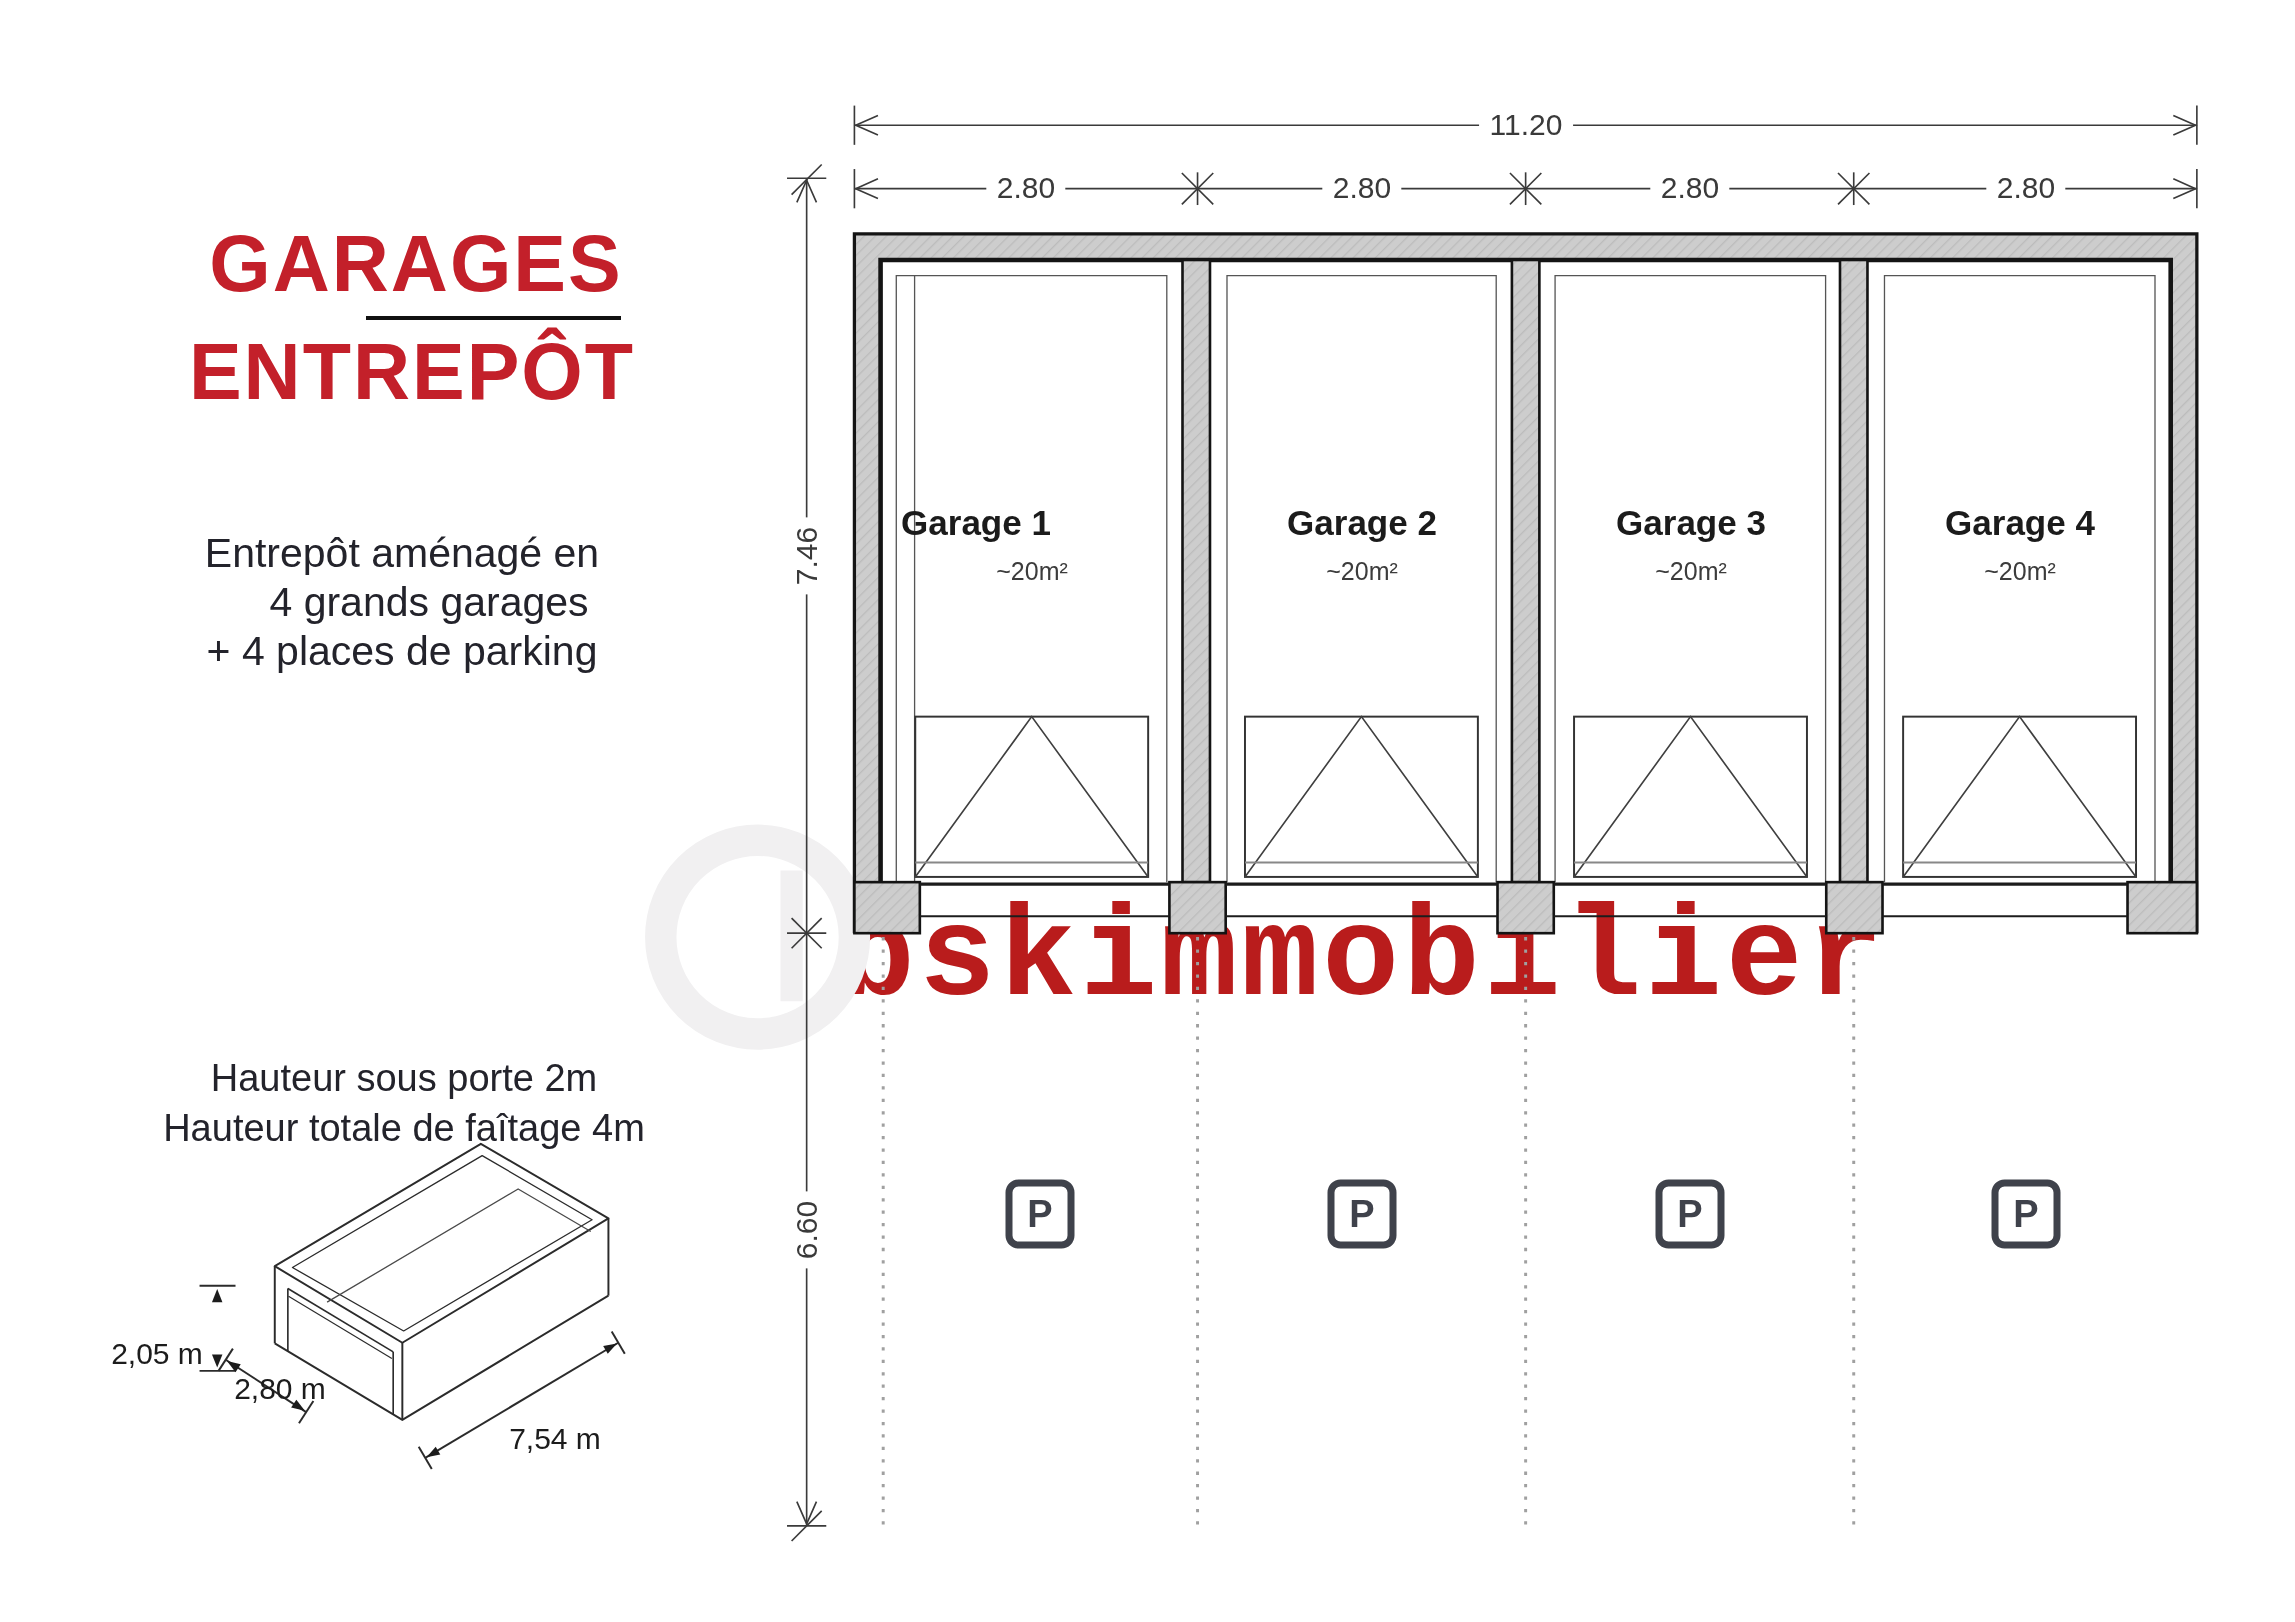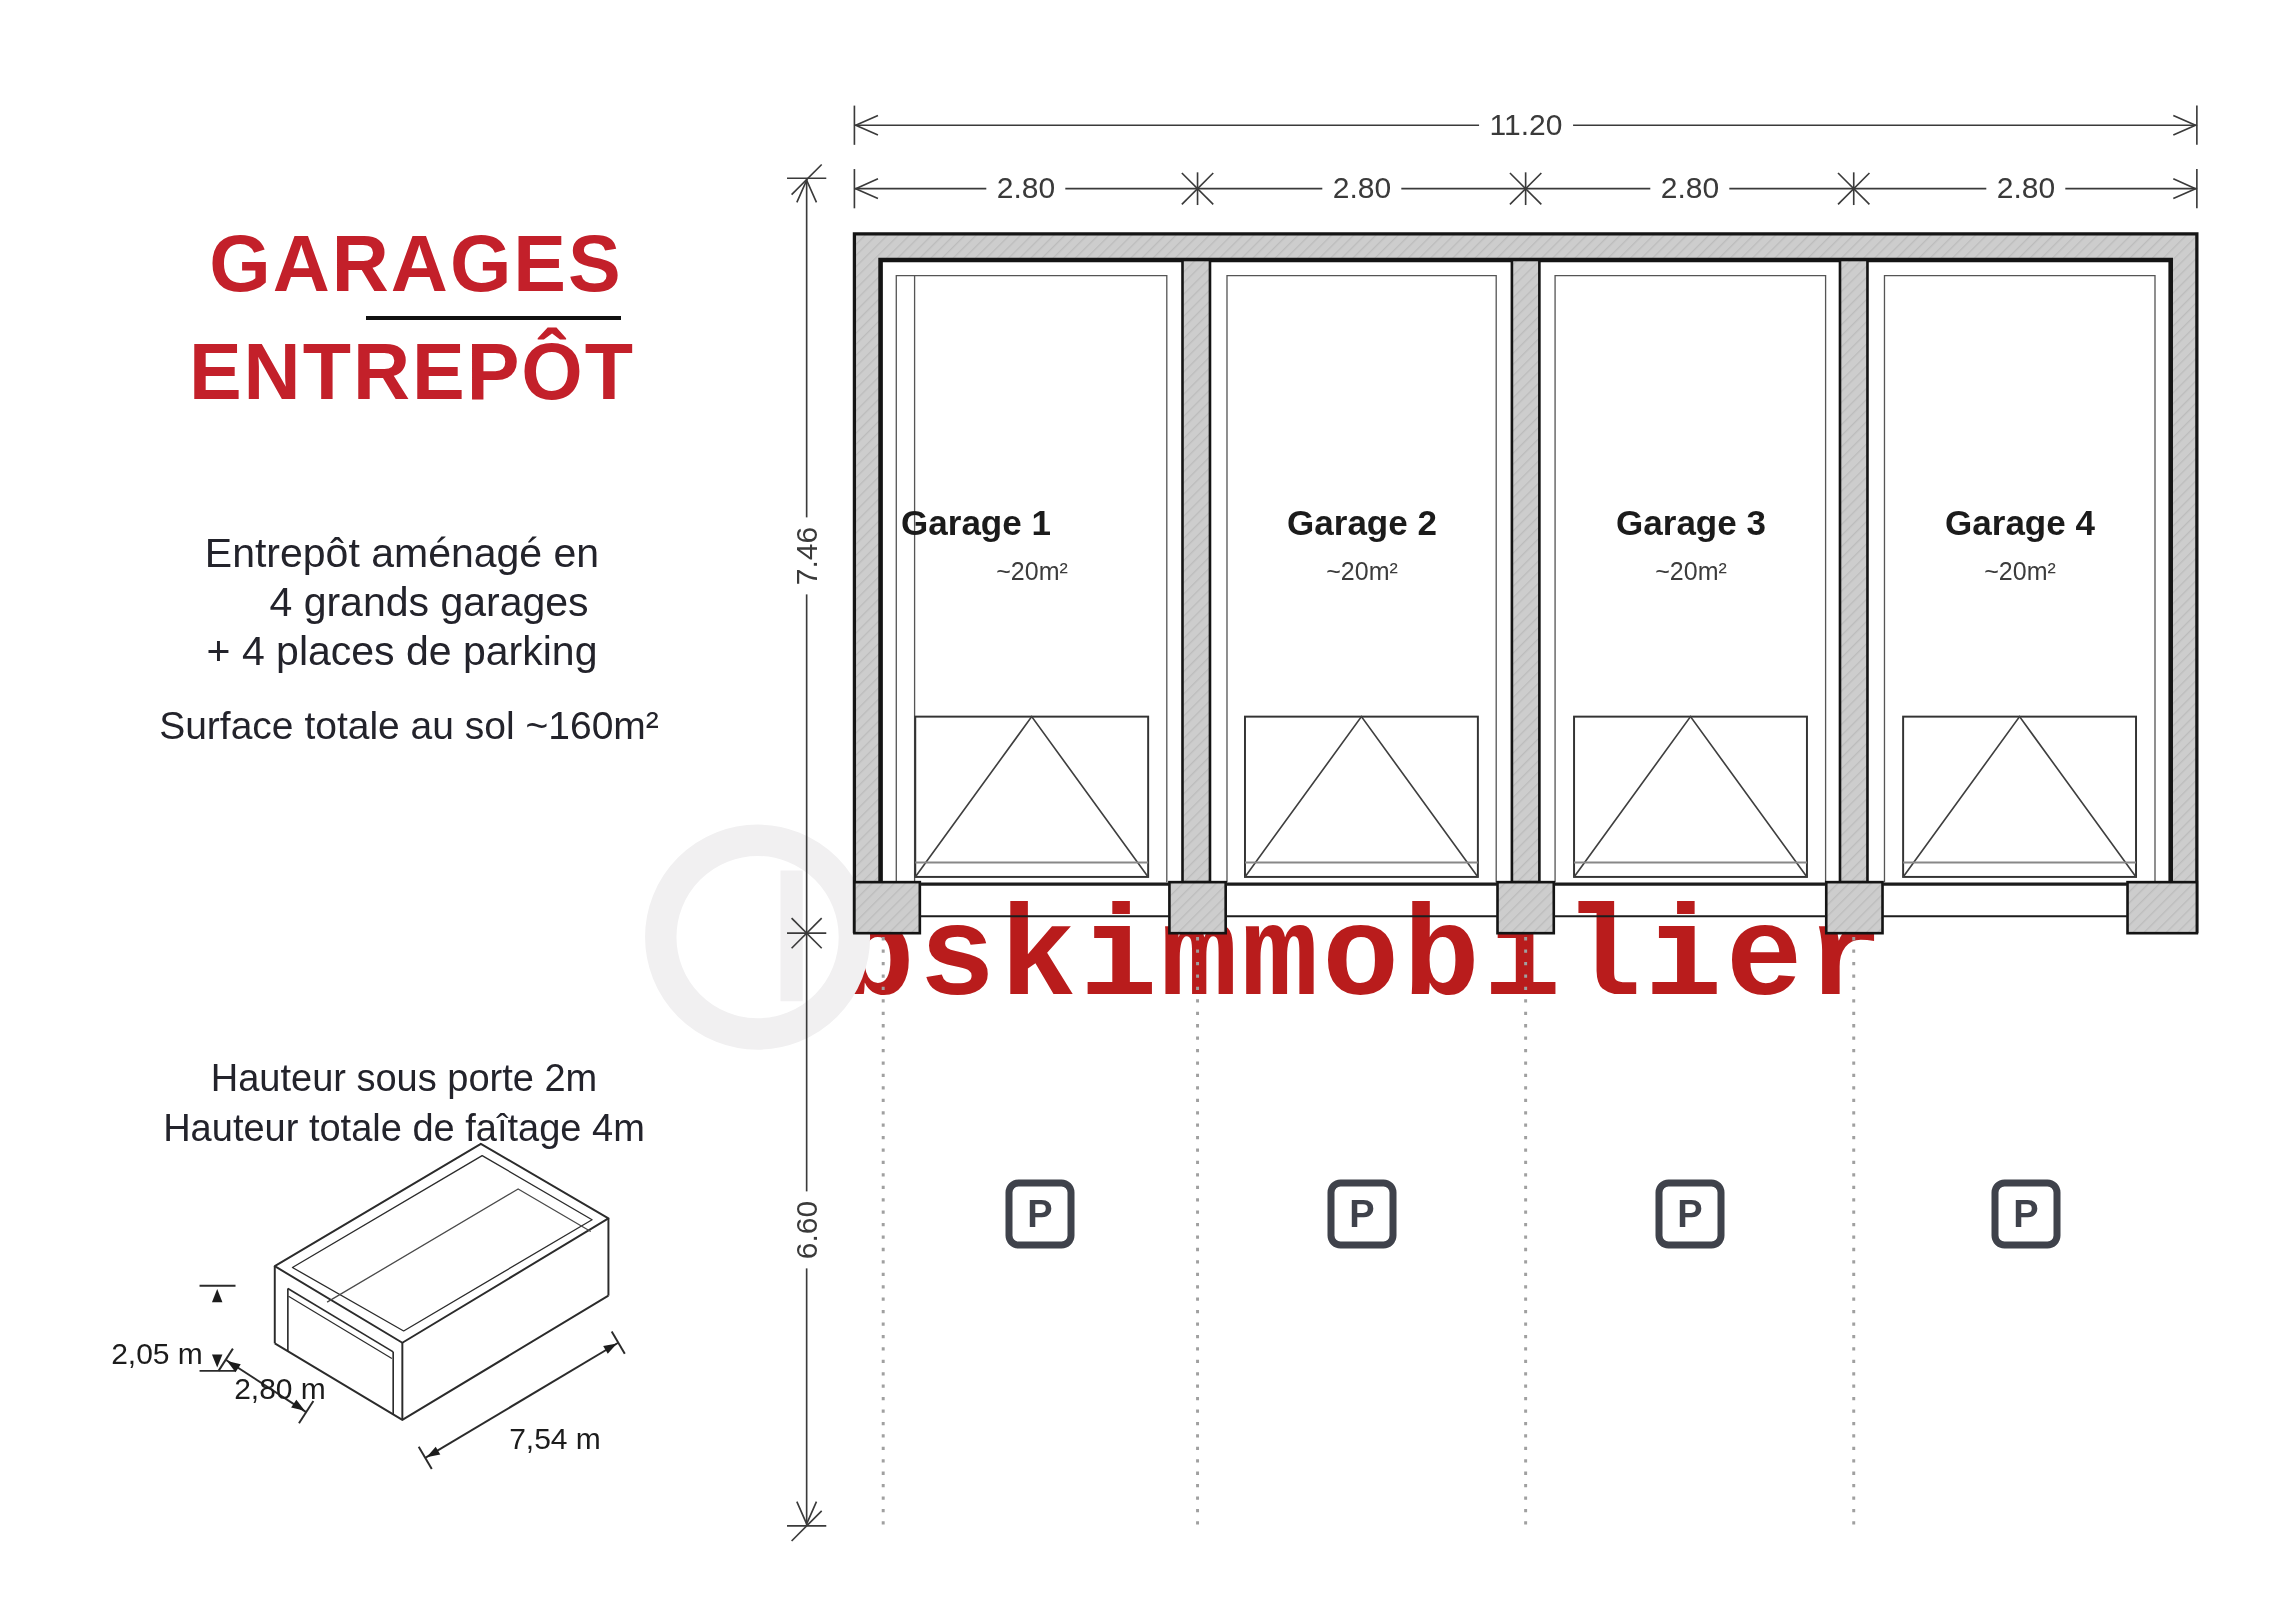--- a/index.html
+++ b/index.html
@@ -196,21 +196,20 @@
     </g>
   </svg>
 
   <div class="abs z3 ctr title-line" style="left:416px;top:264px;">GARAGES</div>
   <div class="abs z3 divider" style="left:366px;top:316px;width:255px;"></div>
   <div class="abs z3 ctr title-line" style="left:412px;top:372px;">ENTREPÔT</div>
 
   <div class="abs z3 ctr desc" style="left:402px;top:553px;">Entrepôt aménagé en</div>
   <div class="abs z3 ctr desc" style="left:402px;top:602px;margin-left:27px;">4 grands garages</div>
   <div class="abs z3 ctr desc" style="left:402px;top:651px;">+ 4 places de parking</div>
-  <div class="abs z3 ctr surface" style="left:409px;top:726px;">Surface totale au sol ~160m²</div>
 
   <div class="abs z3 ctr hauteur" style="left:404px;top:1078px;">Hauteur sous porte 2m</div>
   <div class="abs z3 ctr hauteur" style="left:404px;top:1128px;">Hauteur totale de faîtage 4m</div>
 
   <div class="abs z3 ctr box-dim" style="left:157px;top:1328px;">2,05 m</div>
   <div class="abs z3 ctr box-dim" style="left:280px;top:1363px;">2,80 m</div>
   <div class="abs z3 ctr box-dim" style="left:555px;top:1413px;">7,54 m</div>
 
   <div class="abs z3 ctr dim-label" style="left:1526px;top:125px;">11.20</div>
   <div class="abs z3 ctr dim-label" style="left:1026px;top:188px;">2.80</div>

